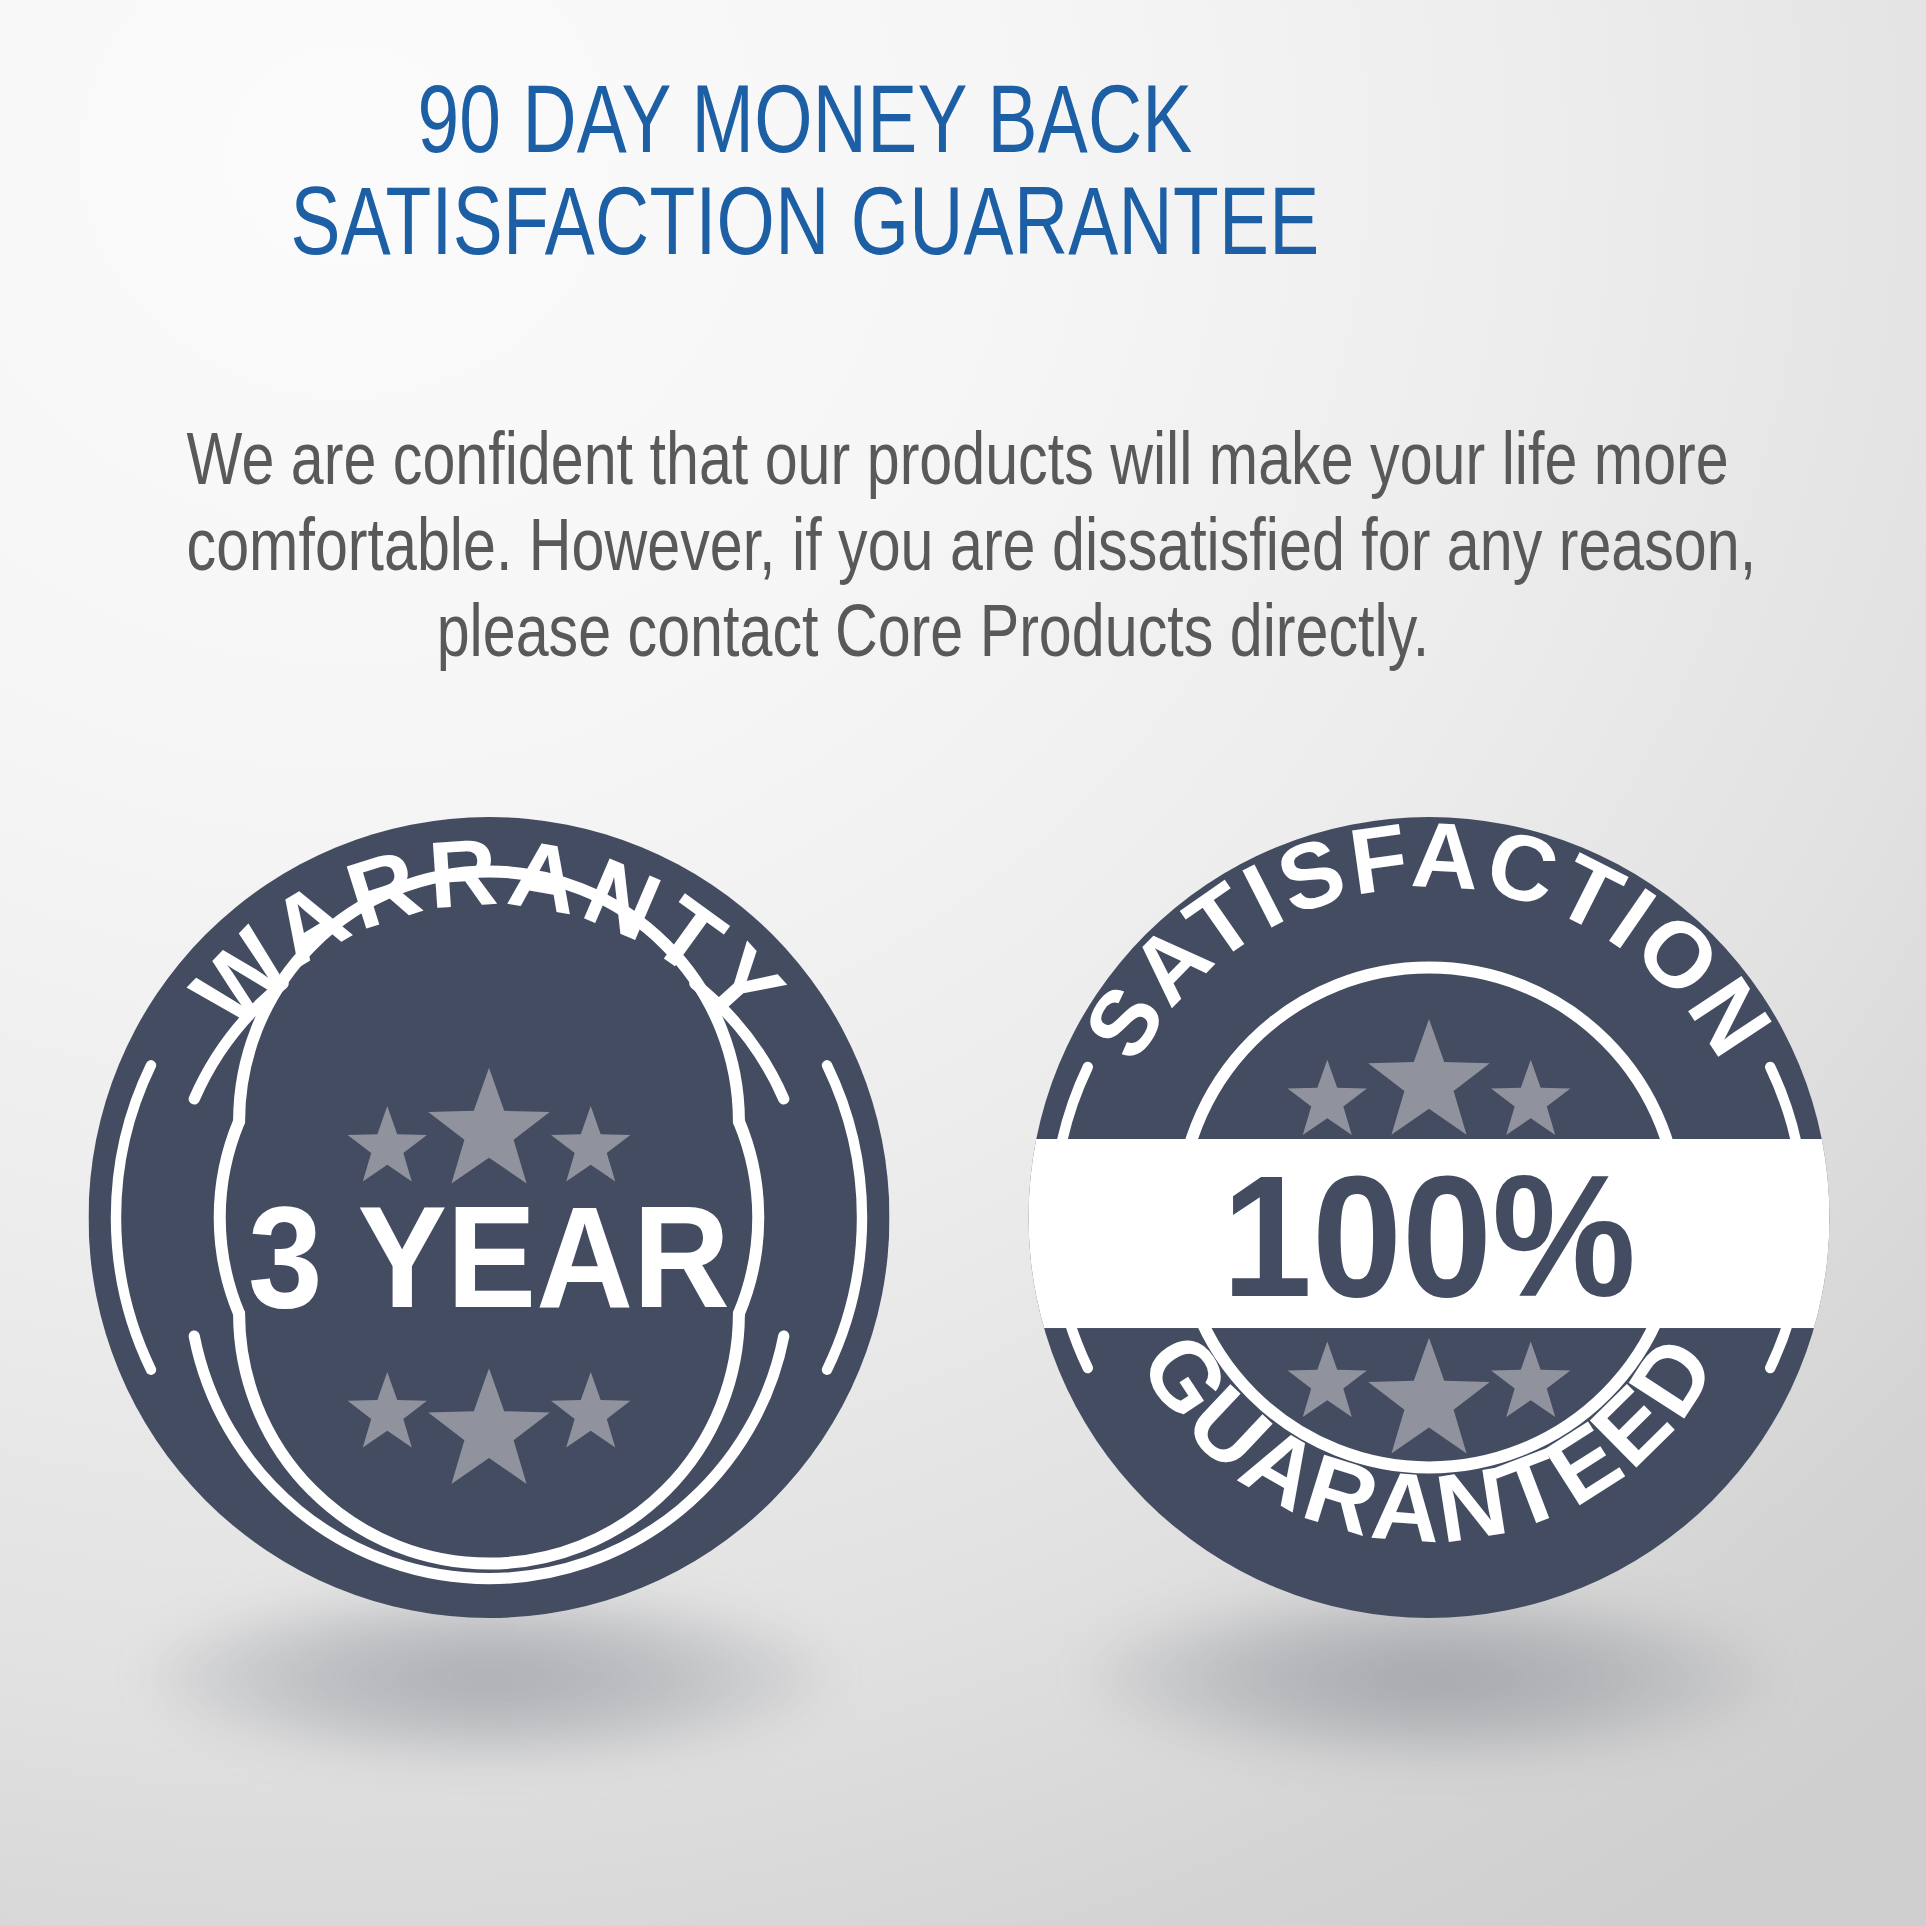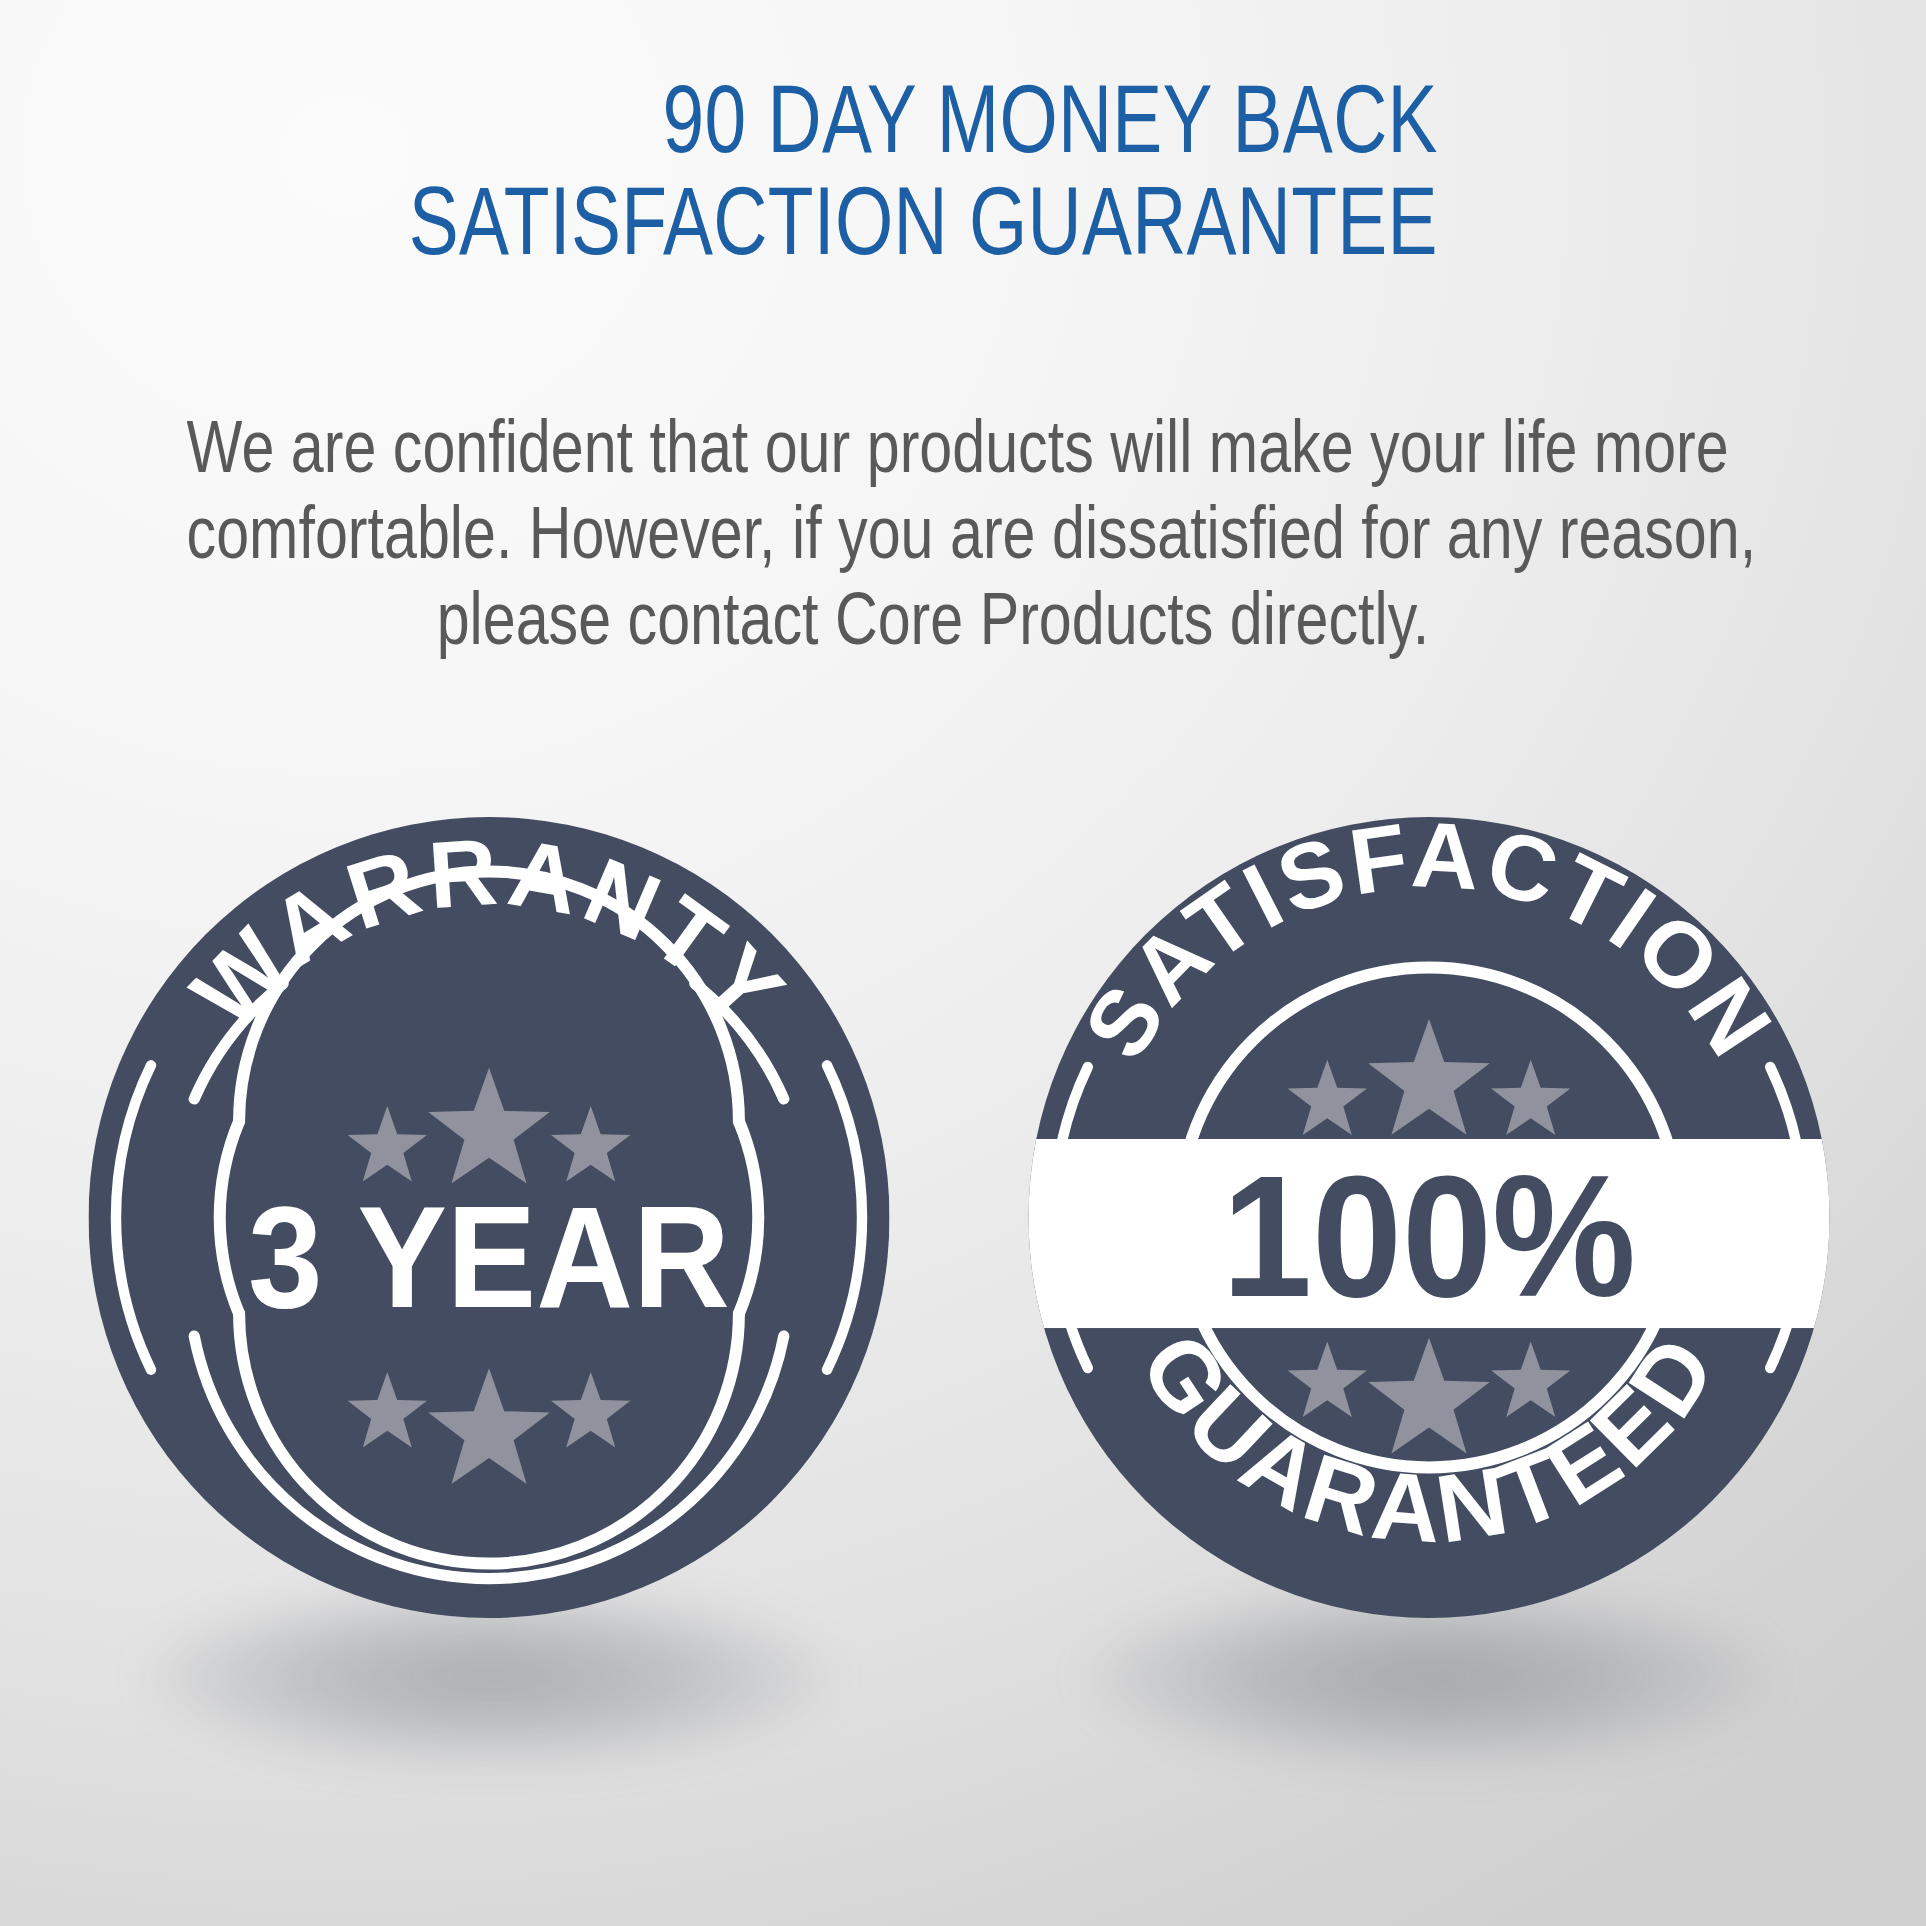--- a/index.html
+++ b/index.html
@@ -20,40 +20,40 @@
     height: 1926px;
     background:
       radial-gradient(ellipse 120% 110% at 18% 8%, #fbfbfb 0%, #f6f6f6 28%, #ededed 52%, #e2e2e2 72%, #d4d4d4 90%, #cfcfcf 100%);
     overflow: hidden;
   }
 
   
   .header {
     position: absolute;
     top: 68px;
-    left: 12px;
+    left: 4px;
     width: 1602px;
-    text-align: right;
+    text-align: center;
   }
   .headline {
     color: #1d5fa5;
     font-family: "Liberation Sans Narrow", "Liberation Sans", sans-serif;
     font-size: 96px;
     line-height: 102px;
     font-weight: 400;
     letter-spacing: 0.4px;
     transform: scaleX(0.78);
     transform-origin: center top;
     white-space: nowrap;
   }
 
   
   .bodycopy {
     position: absolute;
-    top: 404px;
+    top: 416px;
     left: 0;
     width: 1866px;
     text-align: center;
     color: #595959;
   }
   .bodyline {
     font-family: "Liberation Sans Narrow", "Liberation Sans", sans-serif;
     font-size: 74px;
     line-height: 86px;
     font-weight: 300;

